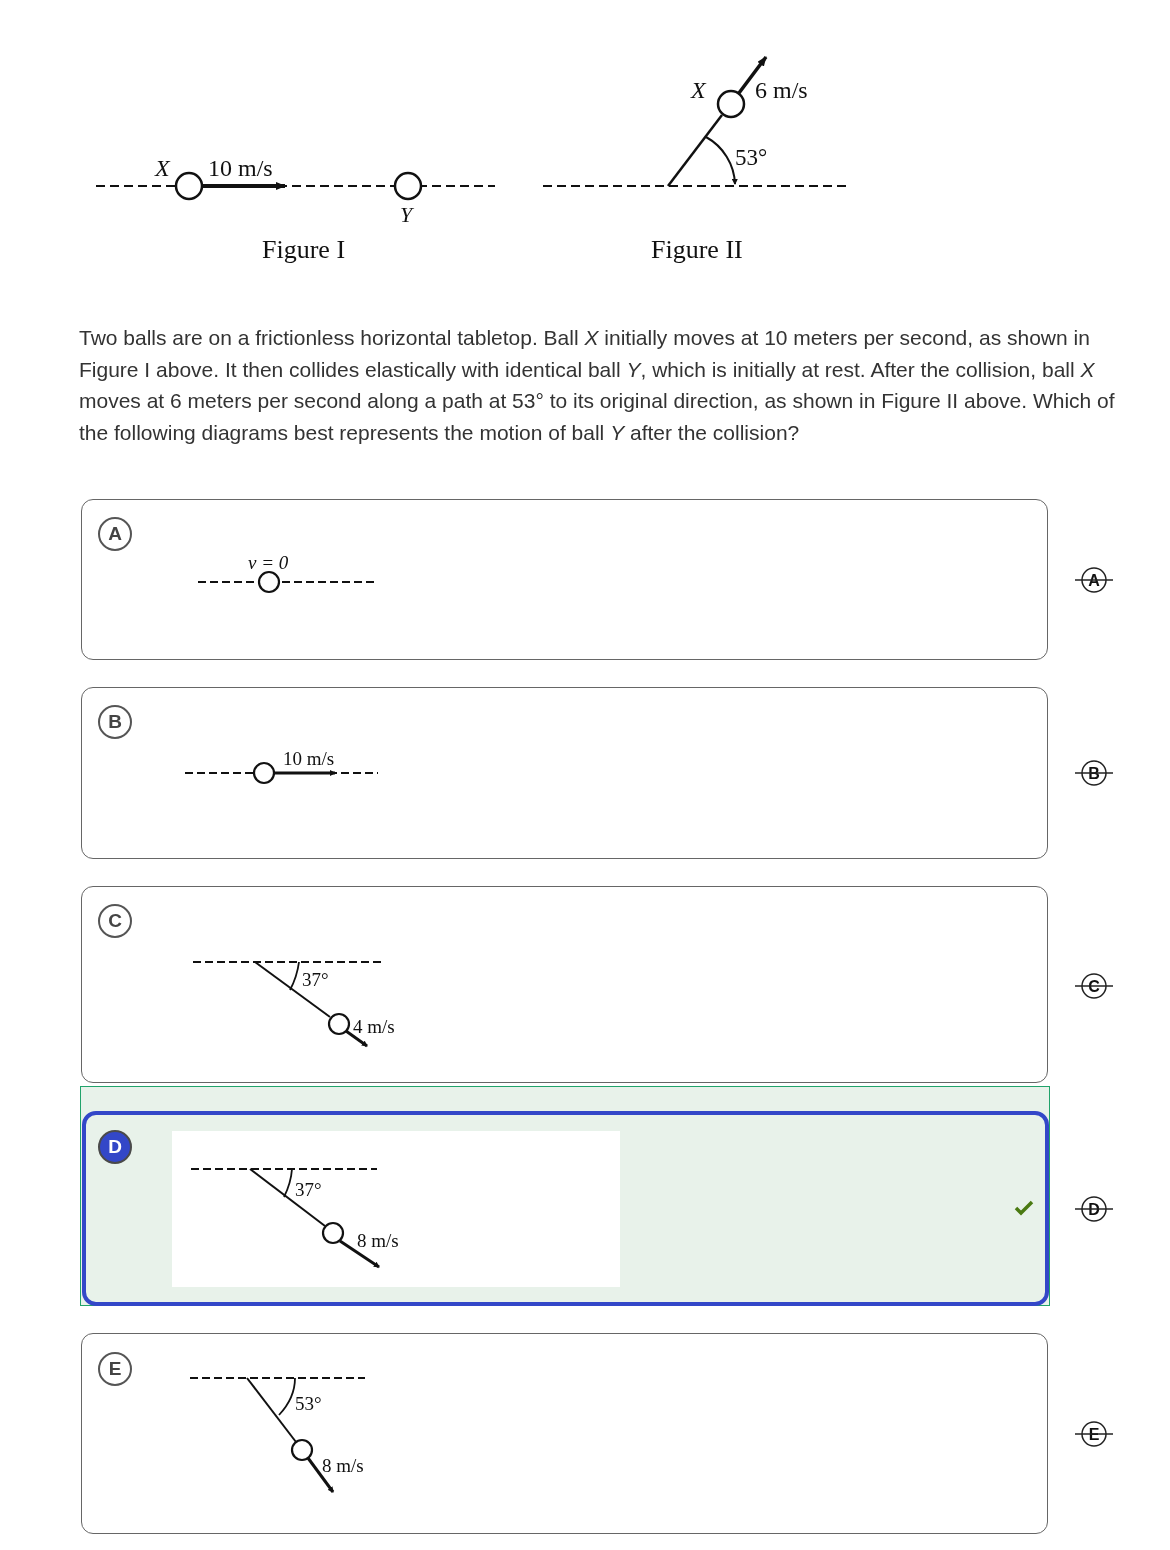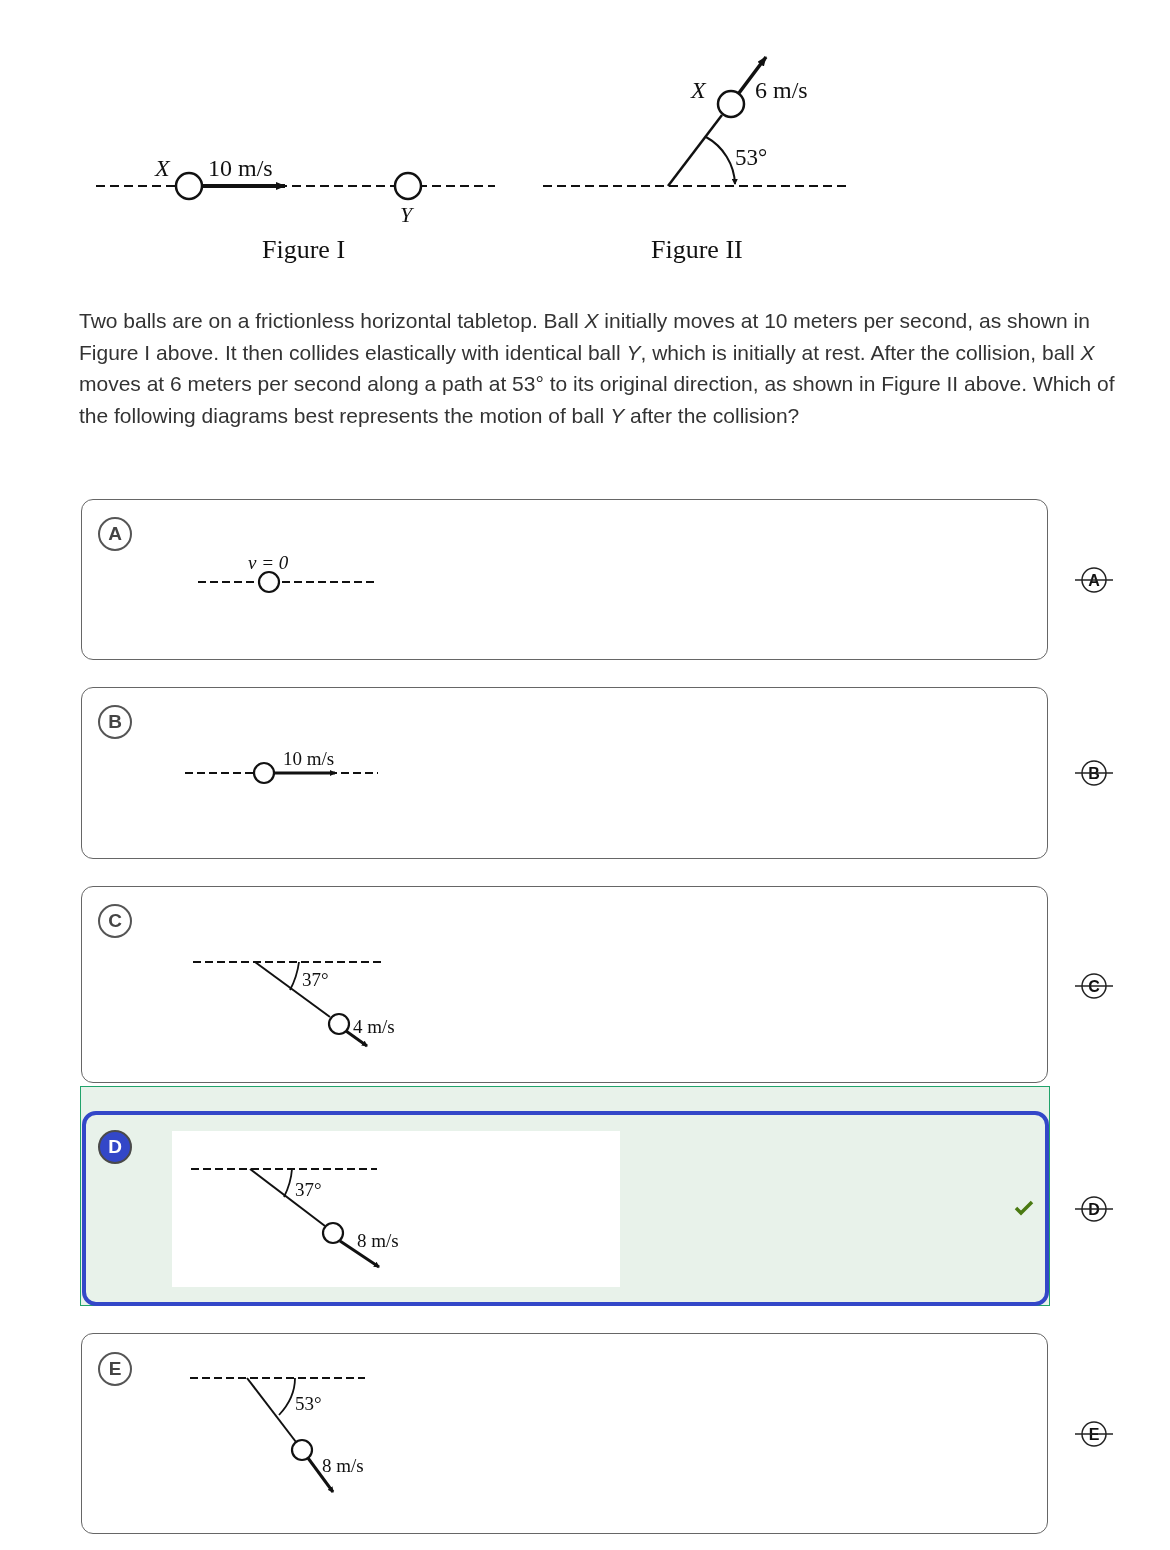--- a/index.html
+++ b/index.html
@@ -2,21 +2,21 @@
 <html><head>
 <meta charset="utf-8">
 <style>
   html, body { margin:0; padding:0; background:#ffffff; }
   body { width:1170px; height:1550px; position:relative; overflow:hidden;
          font-family:"Liberation Sans", sans-serif; color:#333; }
   .abs { position:absolute; }
   svg text.serif { font-family:"Liberation Serif", "DejaVu Serif", serif; fill:#111; }
   svg text.ital { font-style:italic; }
   #figures { left:0; top:0; width:1170px; height:290px; }
-  #stem { left:79px; top:305px; width:1070px; font-size:21px; line-height:31.5px; color:#333; }
+  #stem { left:79px; top:322px; width:1070px; font-size:21px; line-height:31.5px; color:#333; }
   #stem i { font-style:italic; }
   .choice { position:absolute; left:81px; width:967px; border:1.5px solid #666; border-radius:12px; background:#fff; box-sizing:border-box; }
   .letter { position:absolute; left:98px; width:34px; height:34px; border-radius:50%; border:2.5px solid #555; box-sizing:border-box;
             display:flex; align-items:center; justify-content:center; font-weight:bold; font-size:19px; color:#444; }
   .letter.sel { background:#3347c8; color:#fff; border-color:#4a4a4a; }
   .elim { position:absolute; left:1073px; width:42px; height:30px; }
   .diagram { position:absolute; }
   #d-highlight { left:80px; top:1086px; width:970px; height:220px; background:#e8f2ea; border:1px solid #21a36b; box-sizing:border-box; }
   #d-box { left:82px; top:1111px; width:967px; height:195px; border:4px solid #3347c8; border-radius:14px; box-sizing:border-box; }
   #d-imgbg { left:172px; top:1131px; width:448px; height:156px; background:#fff; }

